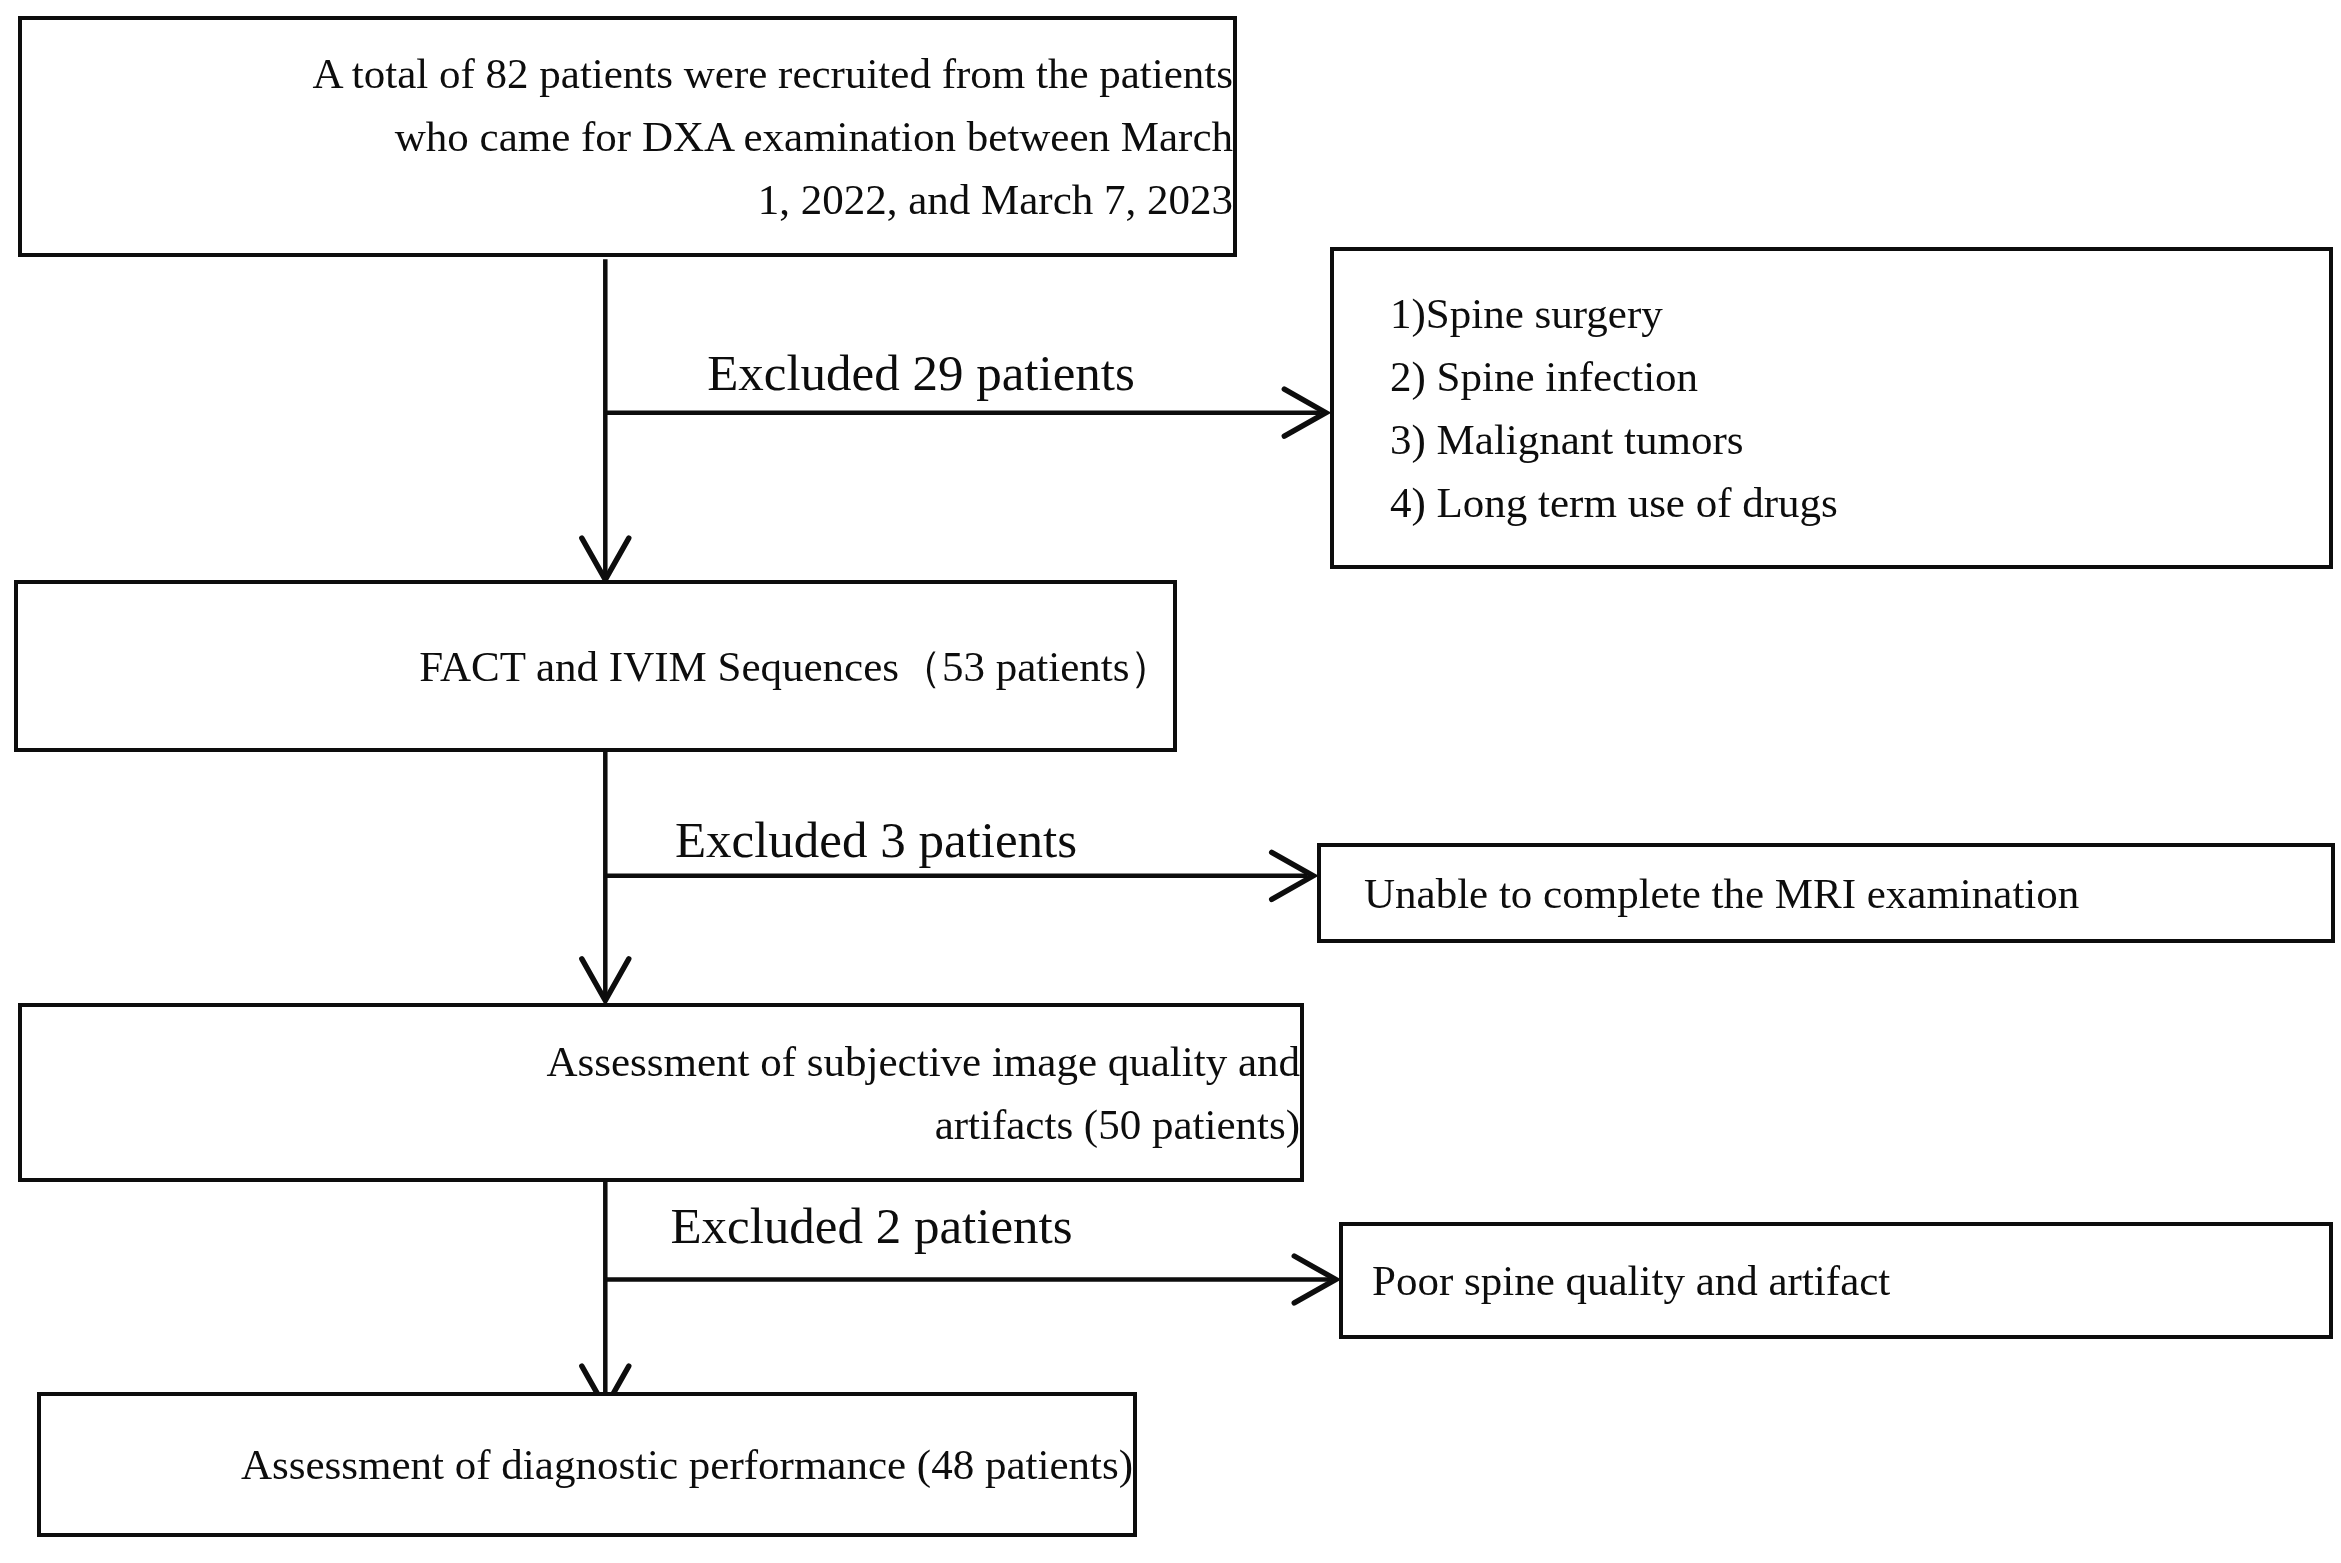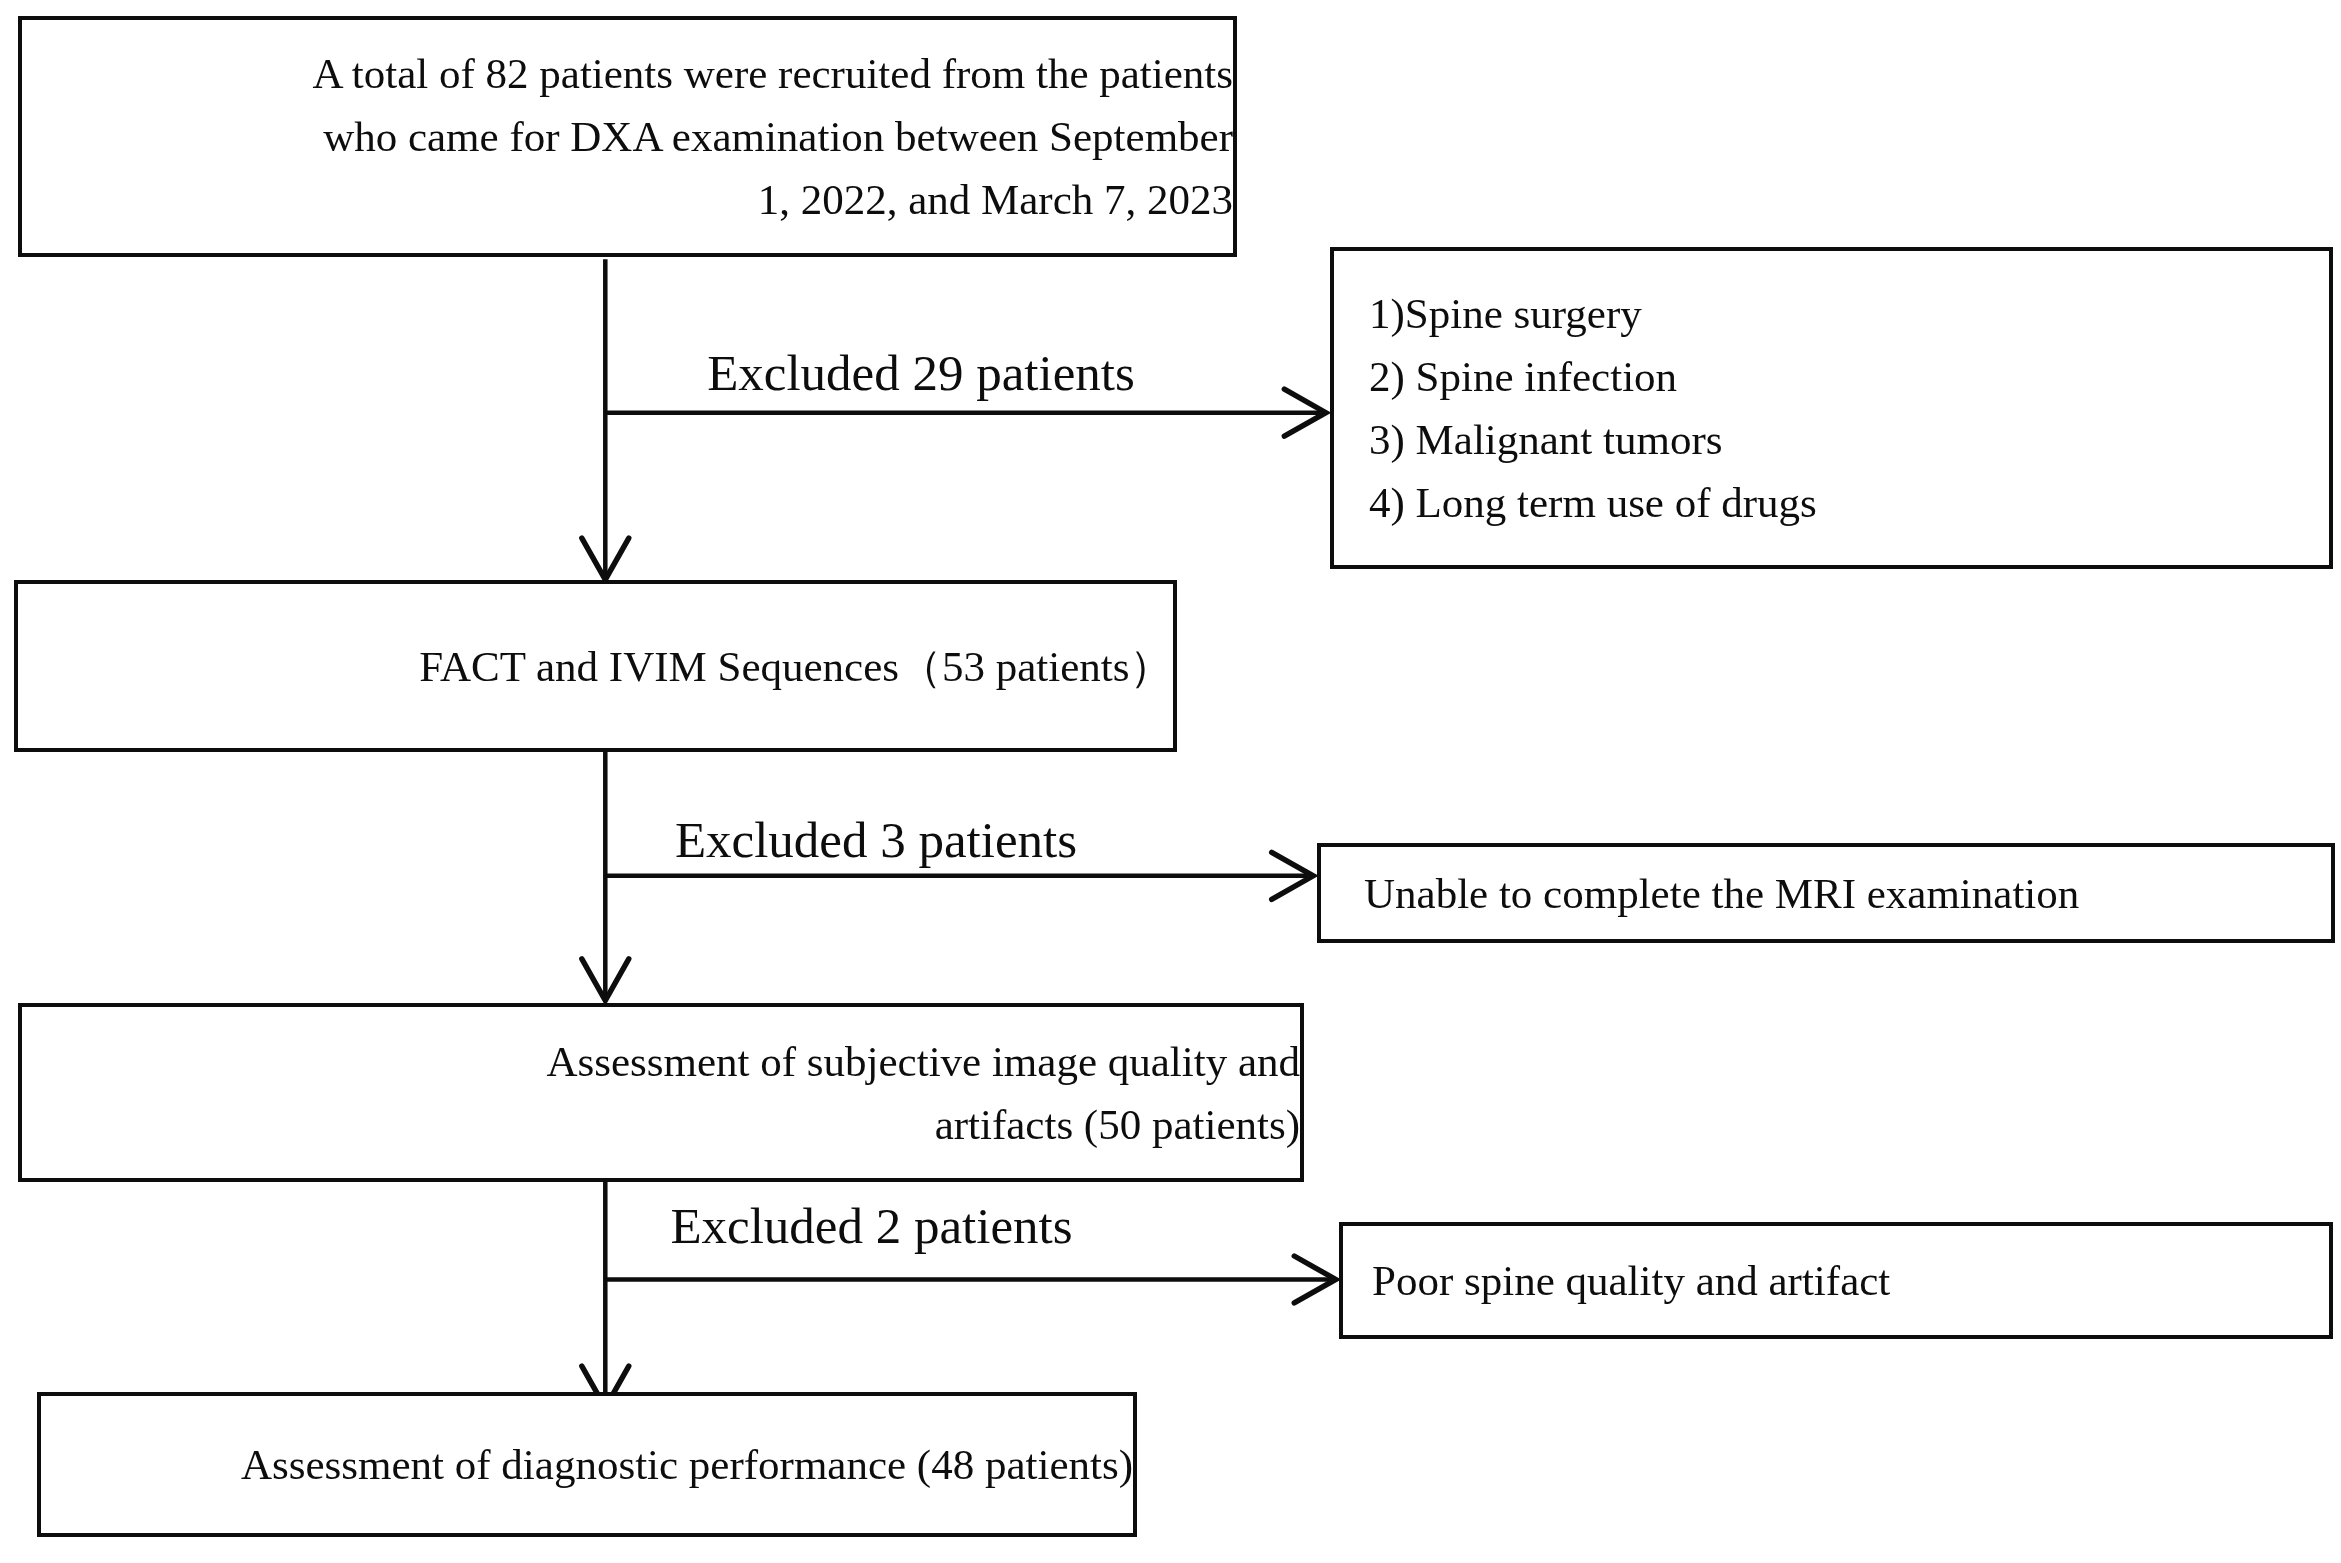--- a/index.html
+++ b/index.html
@@ -41,21 +41,21 @@
   .flow-box.centered {
     align-items: flex-end;
     text-align: center;
   }
   .flow-box.left-aligned {
     align-items: flex-start;
     text-align: left;
   }
   .box-line { white-space: nowrap; }
   .box-recruited   { left: 18px;   top: 16.3px;   width: 1219px; height: 241px; }
-  .box-exclusion1  { left: 1330px; top: 247px;  width: 1003px; height: 322px; padding-left: 35px; }
+  .box-exclusion1  { left: 1330px; top: 247px;  width: 1003px; height: 322px; padding-left: 56px; }
   .box-mri         { left: 13.5px;   top: 580px;  width: 1163px; height: 172px; }
   .box-unable      { left: 1317px; top: 843px;  width: 1018px; height: 100px; padding-left: 43px; }
   .box-subjective  { left: 18px;   top: 1003px; width: 1286px; height: 179px; }
   .box-poor        { left: 1339px; top: 1222px; width: 994px; height: 117px; padding-left: 29px; }
   .box-diagnostic  { left: 18px;   top: 1392px; width: 1100px; height: 145px; margin-left: 19px; }
   .arrow-label {
     position: absolute;
     font-size: 51px;
     line-height: 54px;
     text-align: center;
@@ -82,21 +82,21 @@
     <path d="M670 457 L1462 457" stroke-width="5"></path>
     <path d="M1422 431 L1468 457 L1422 483" stroke-width="6" stroke-linecap="round"></path>
     <path d="M670 970 L1448 970" stroke-width="5"></path>
     <path d="M1408 944 L1454 970 L1408 996" stroke-width="6" stroke-linecap="round"></path>
     <path d="M670 1417 L1473 1417" stroke-width="5"></path>
     <path d="M1433 1391 L1479 1417 L1433 1443" stroke-width="6" stroke-linecap="round"></path>
   </svg>
 
   <div class="flow-box centered box-recruited">
     <div class="box-line">A total of 82 patients were recruited from the patients</div>
-    <div class="box-line">who came for DXA examination between September</div>
+    <div class="box-line">who came for DXA examination between March</div>
     <div class="box-line">1, 2022, and March 7, 2023</div>
   </div>
 
   <div class="flow-box left-aligned box-exclusion1">
     <div class="box-line">1)Spine surgery</div>
     <div class="box-line">2) Spine infection</div>
     <div class="box-line">3) Malignant tumors</div>
     <div class="box-line">4) Long term use of drugs</div>
   </div>
 

